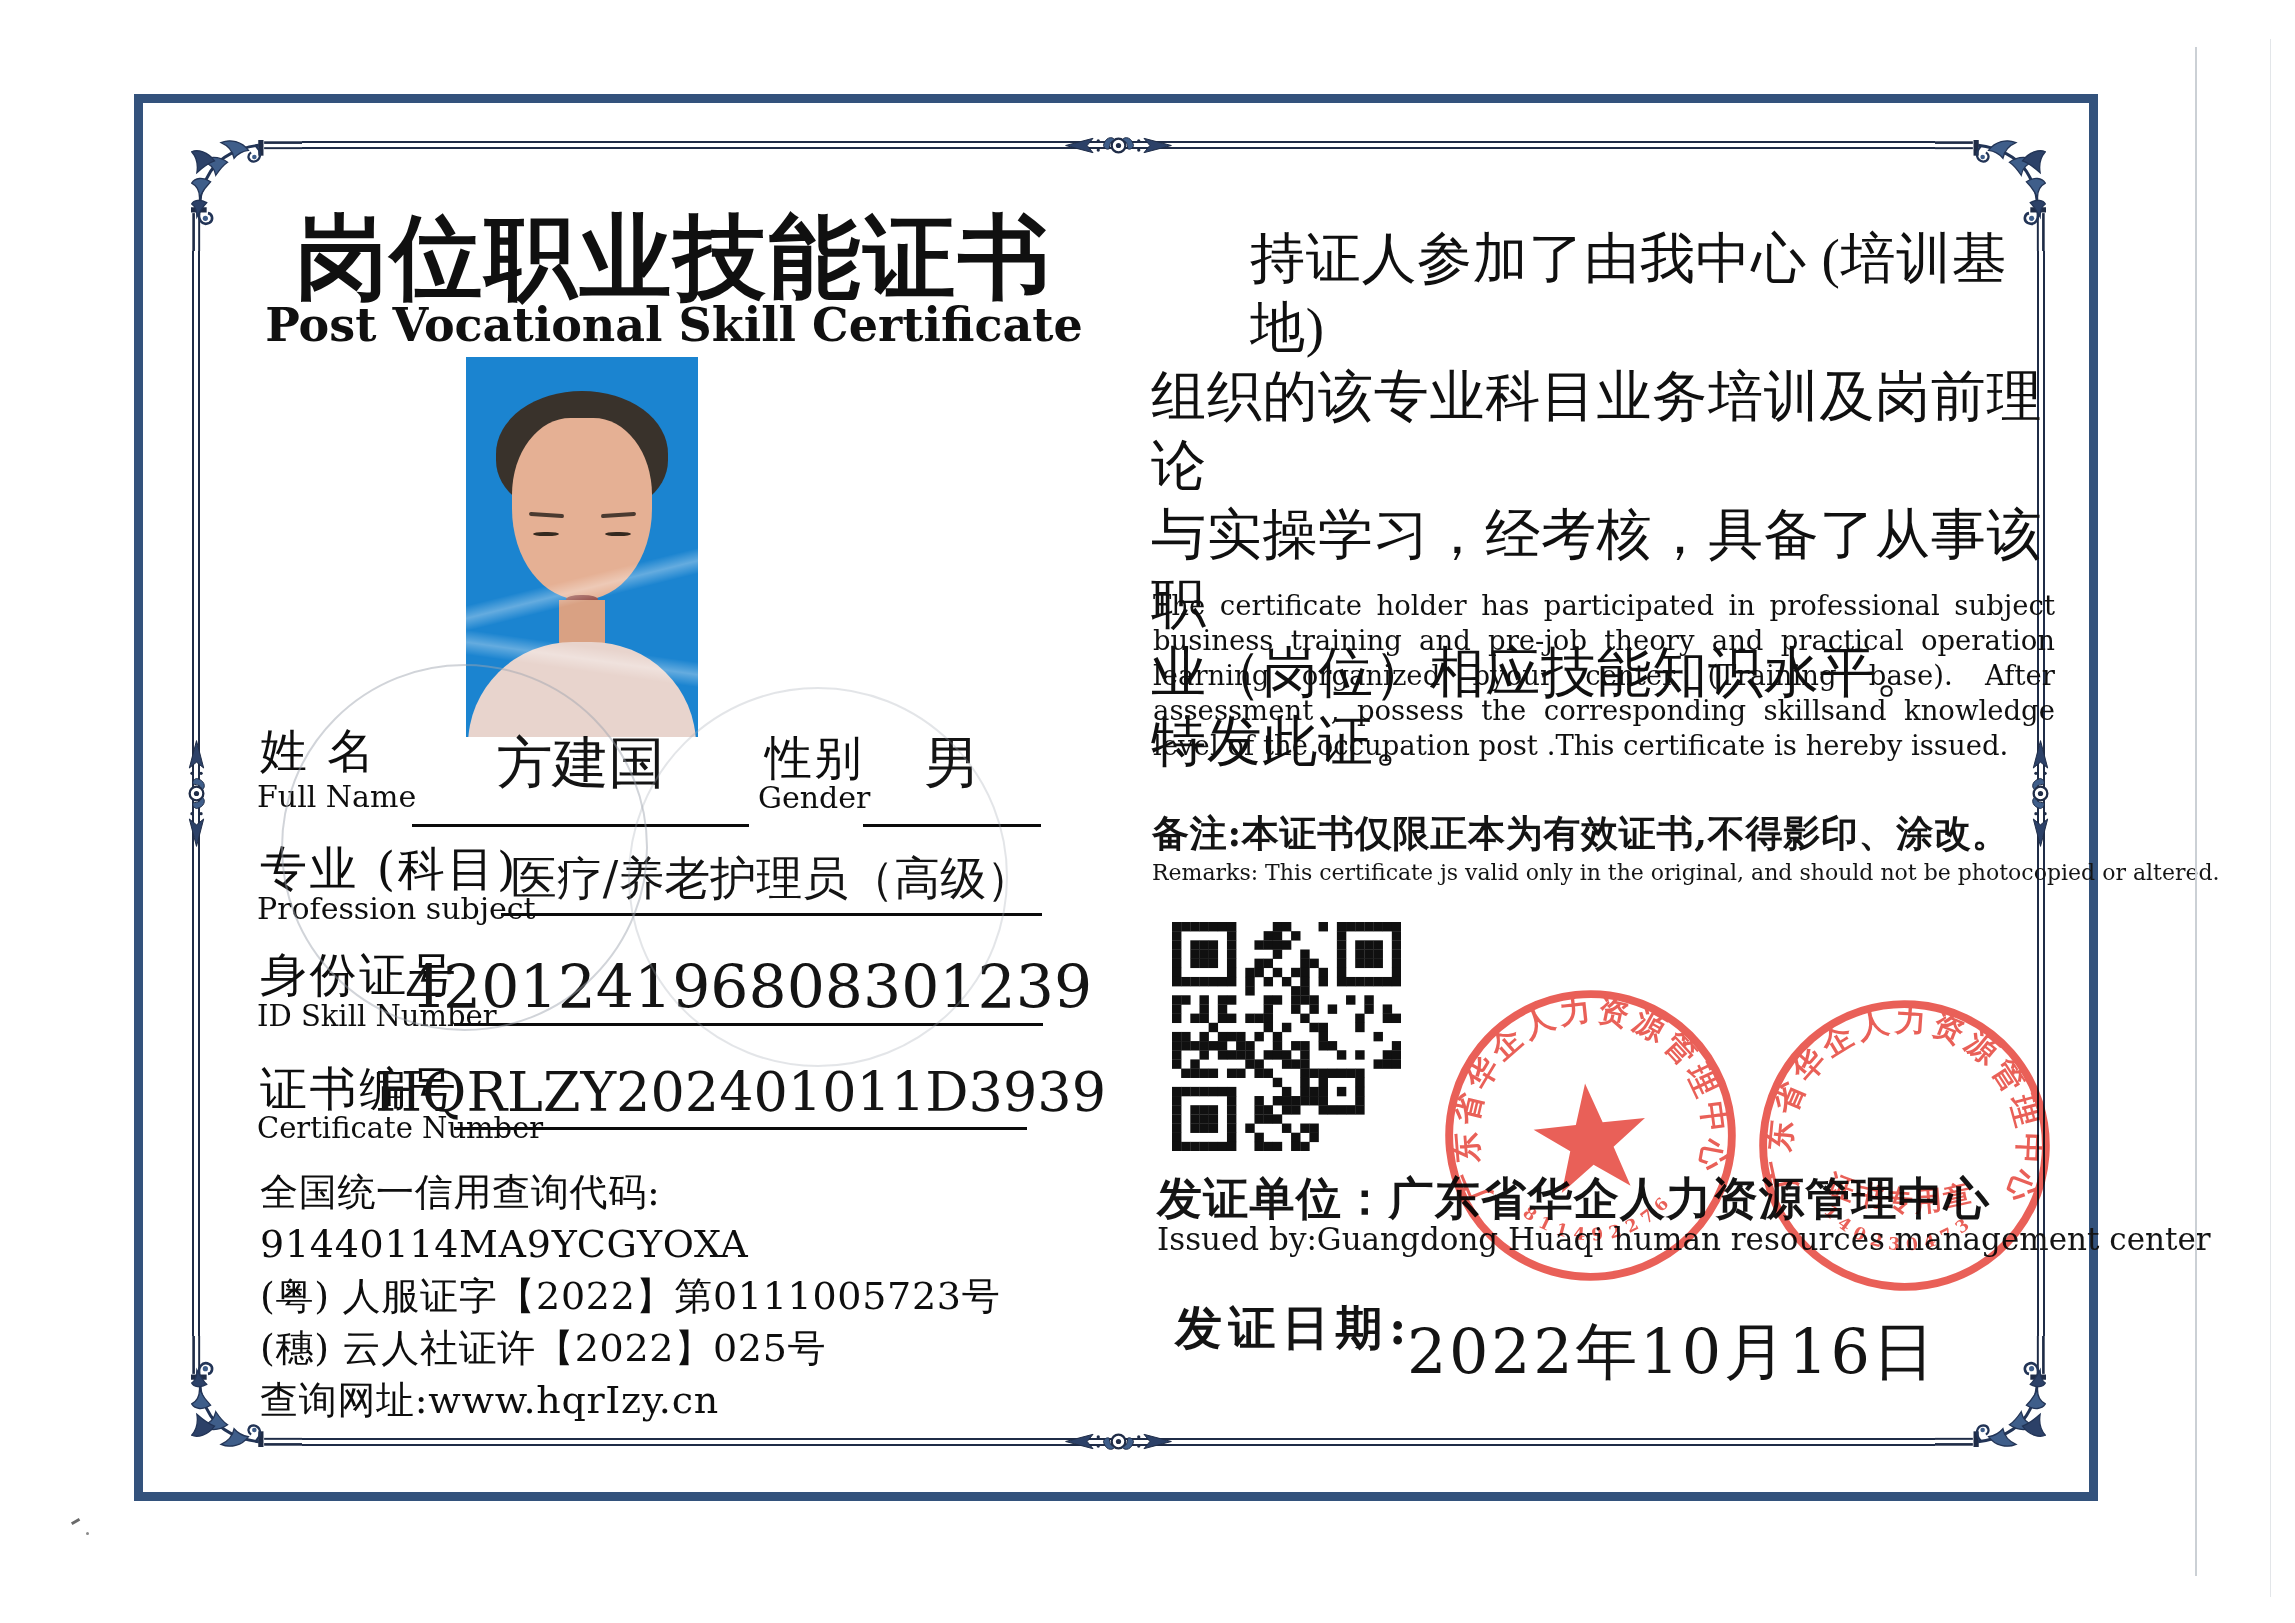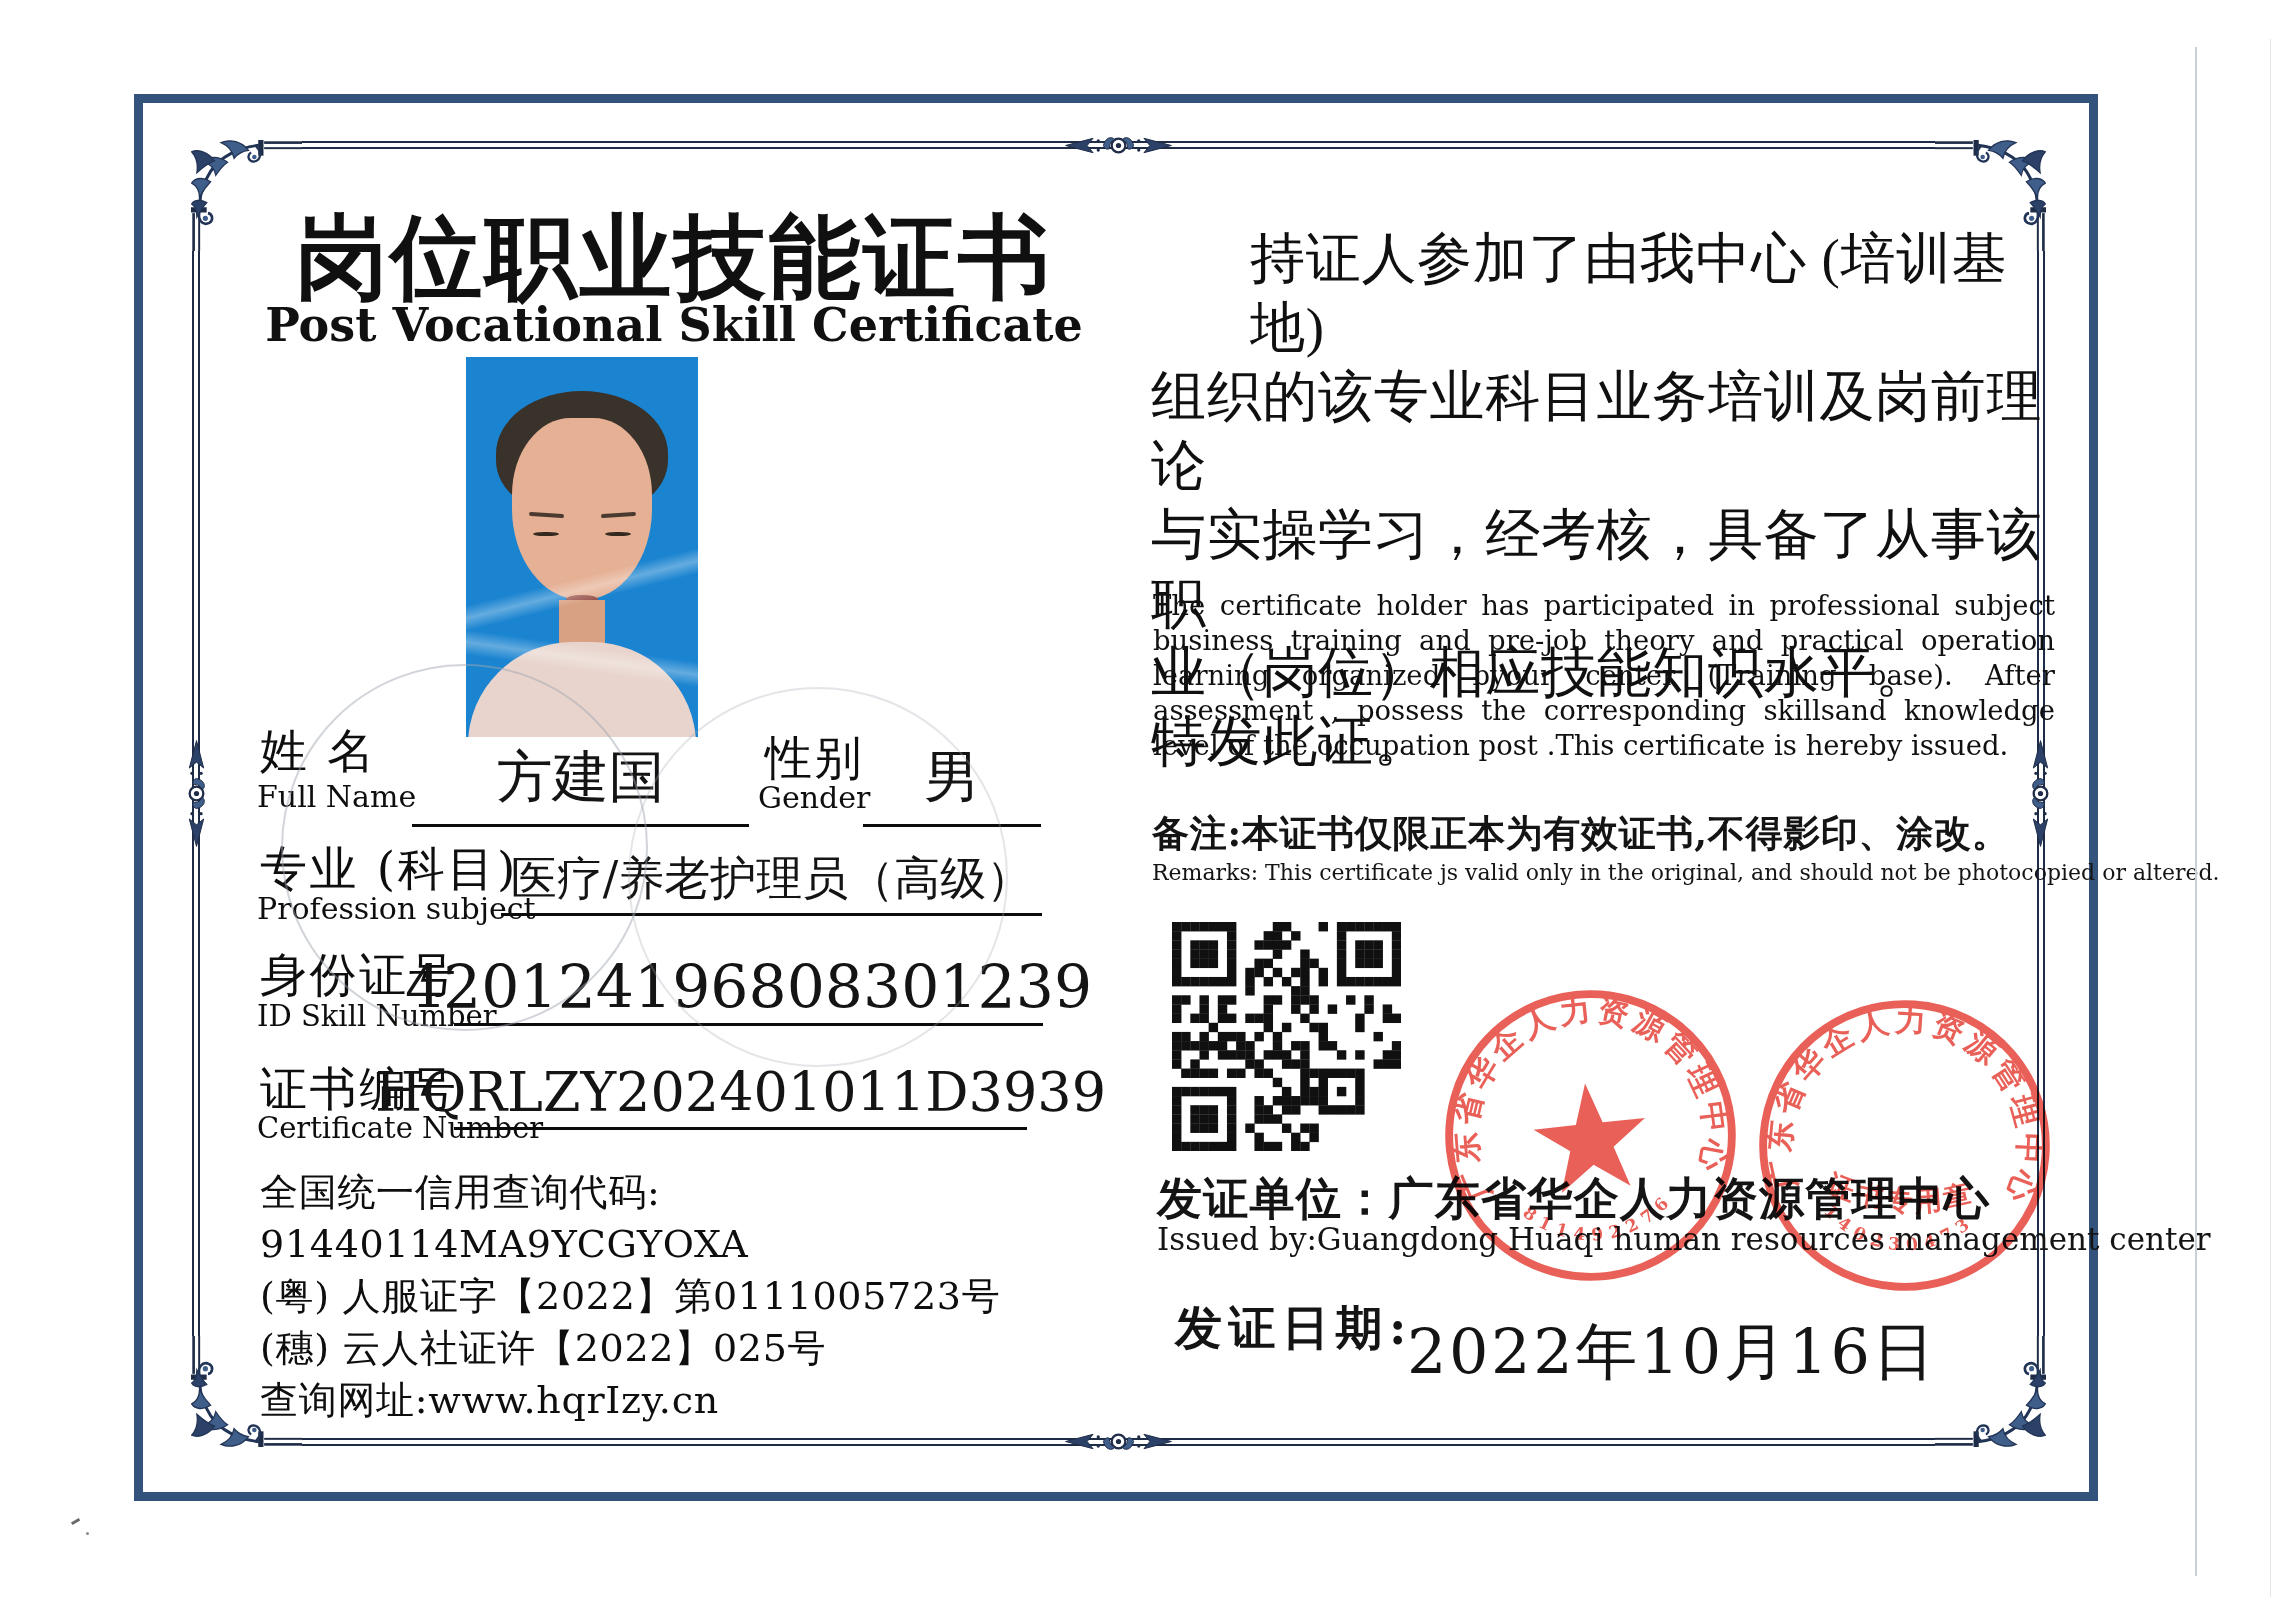--- a/index.html
+++ b/index.html
@@ -58,21 +58,21 @@
   .emboss-b{left:628px;top:687px;width:380px;height:380px;border:2px solid rgba(162,170,180,.30);}
 
   .lbl-zh{font-size:47px;letter-spacing:2.6px;color:#0e0e0e;}
   .lbl-en{font-size:30px;color:#0e0e0e;}
   .uline{border-bottom:3.3px solid #0b0b0b;display:flex;align-items:flex-end;justify-content:center;}
   .val{white-space:nowrap;}
 
   .name-zh{left:260px;top:692px;margin-top:28px;}
   .name-en{left:257px;top:779px;}
   .name-line{left:412px;top:733px;width:337px;height:94px;}
-  .name-val{font-size:56px;padding-bottom:8px;}
+  .name-val{font-size:56px;padding-bottom:22px;}
   .gender-zh{left:765px;top:727px;}
   .gender-en{left:758px;top:780px;}
   .gender-line{left:863px;top:733px;width:178px;height:94px;}
 
   .prof-zh{left:260px;top:838px;}
   .prof-en{left:257px;top:891px;}
   .prof-line{left:501px;top:851px;width:541px;height:65px;}
   .prof-val{font-size:46px;padding-bottom:2.6px;}
 
   .id-zh{left:260px;top:944px;}

